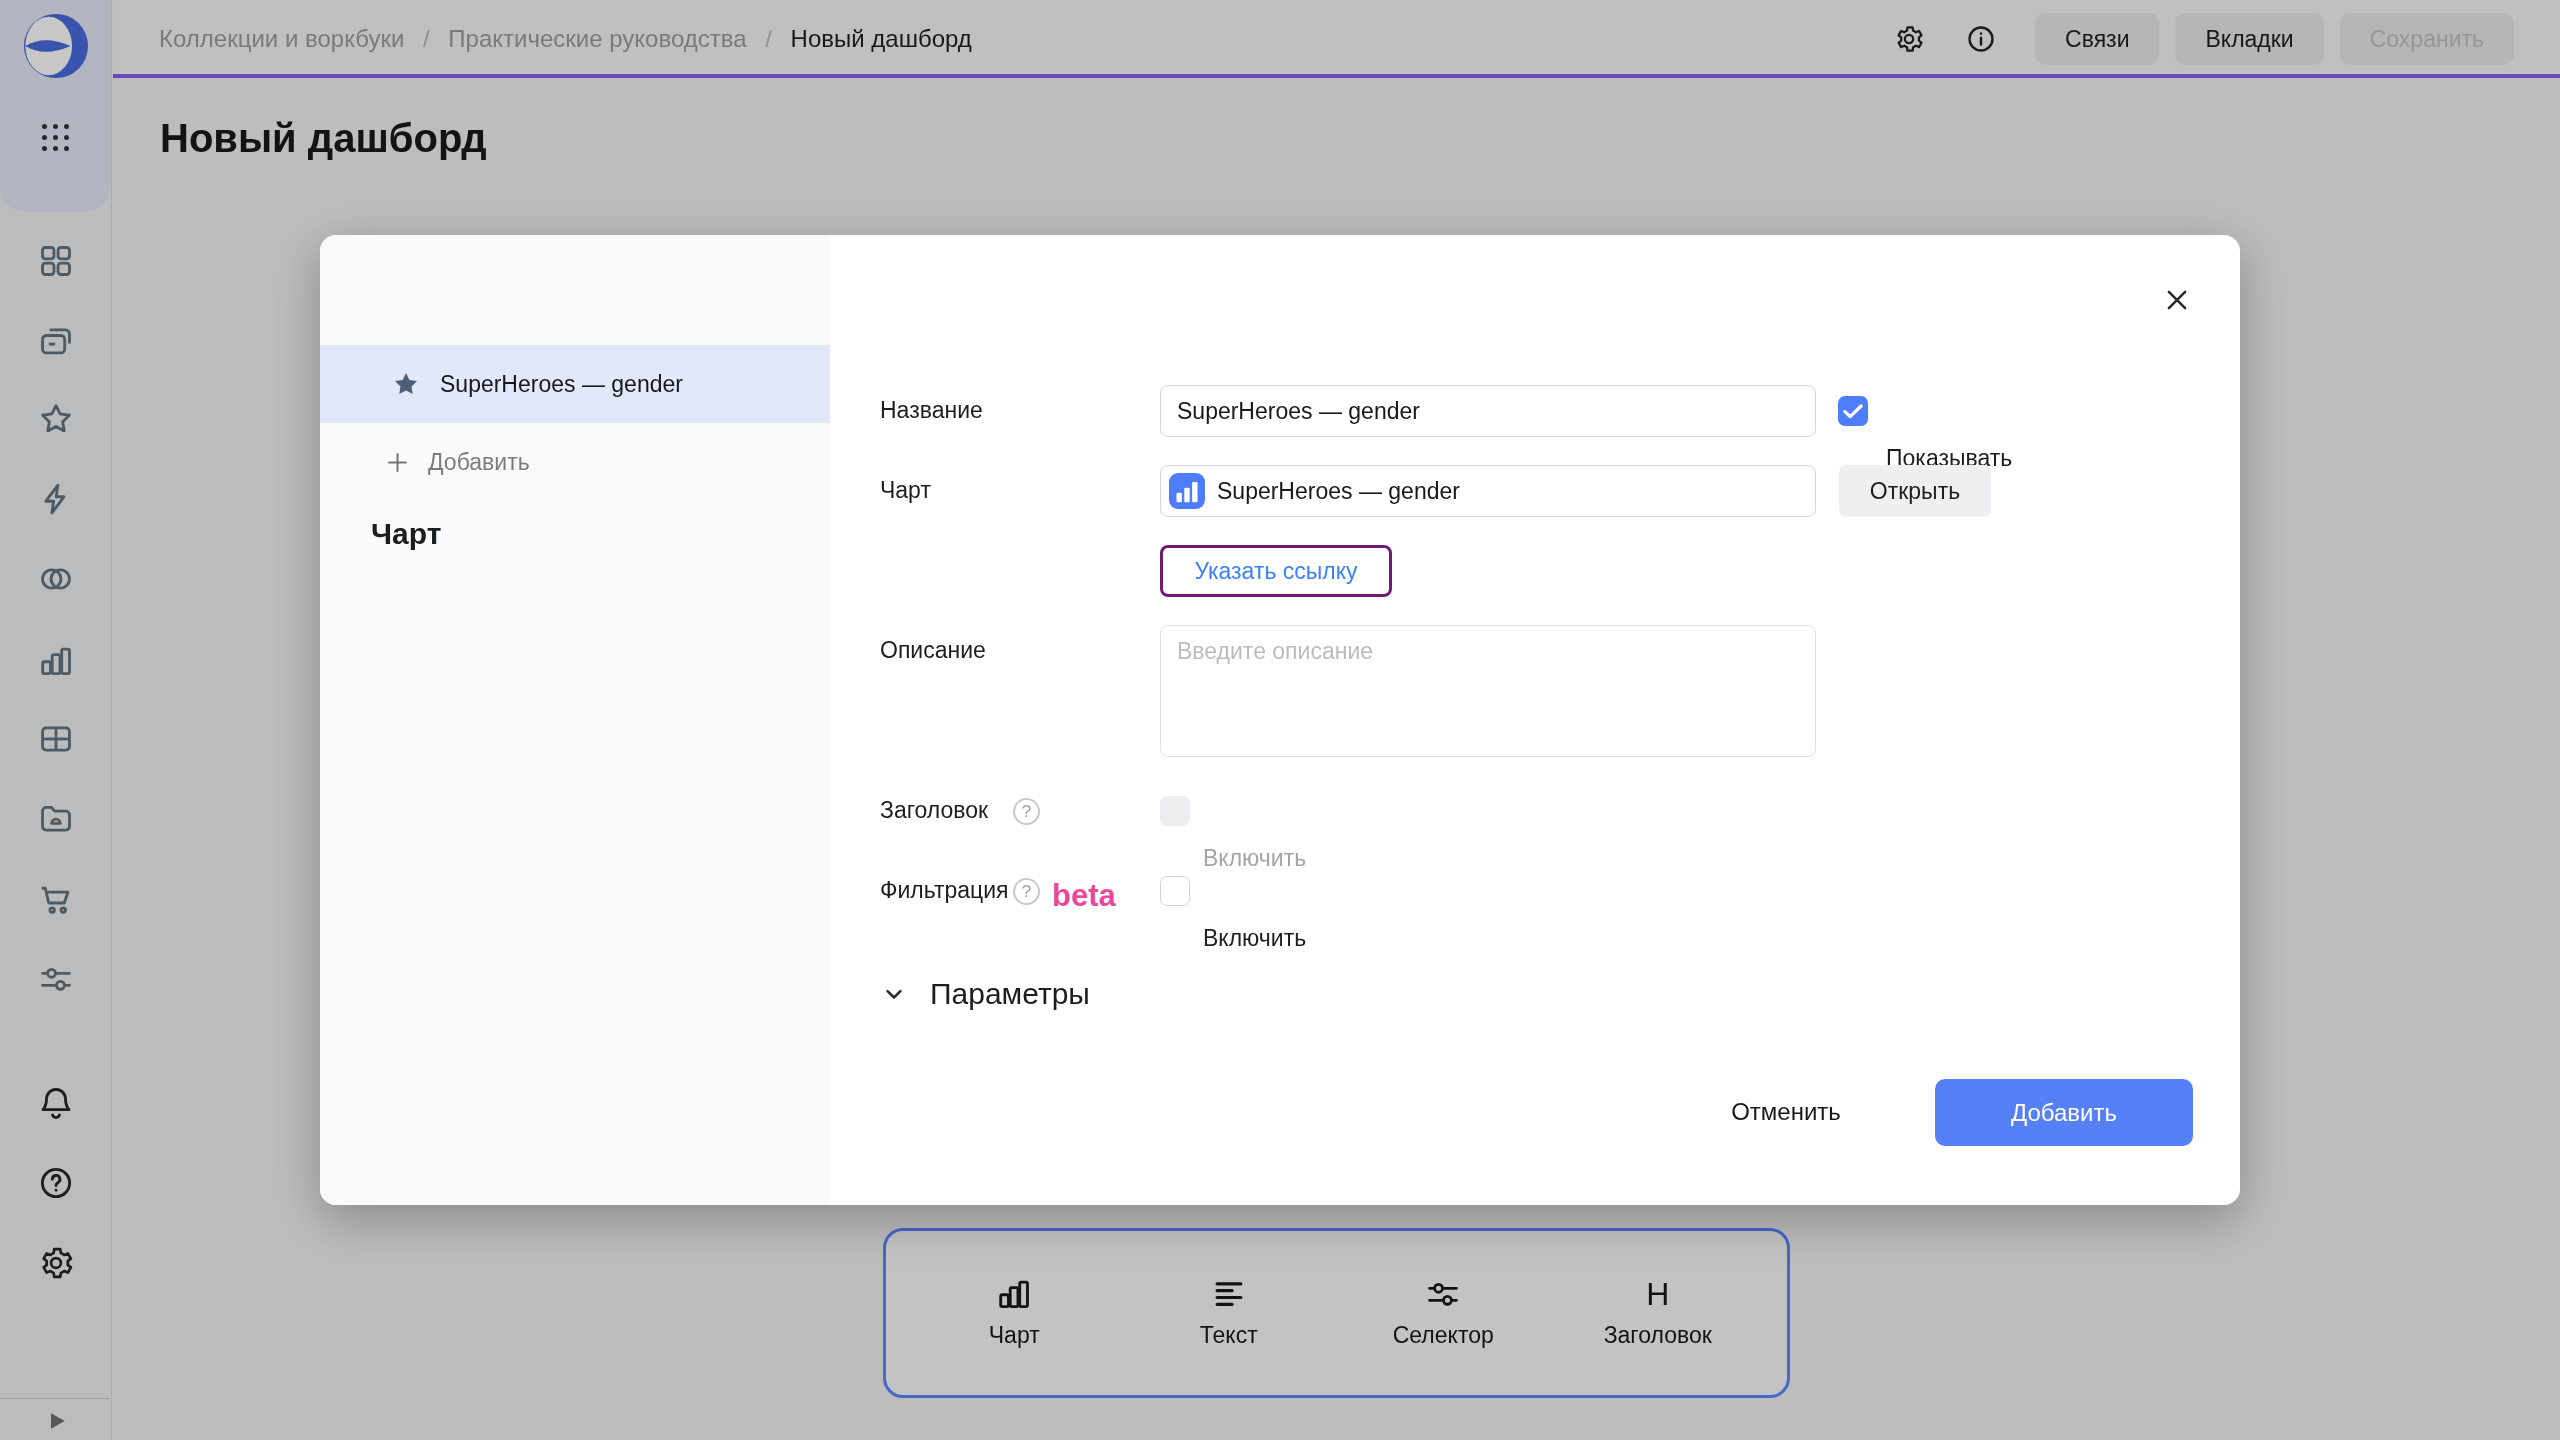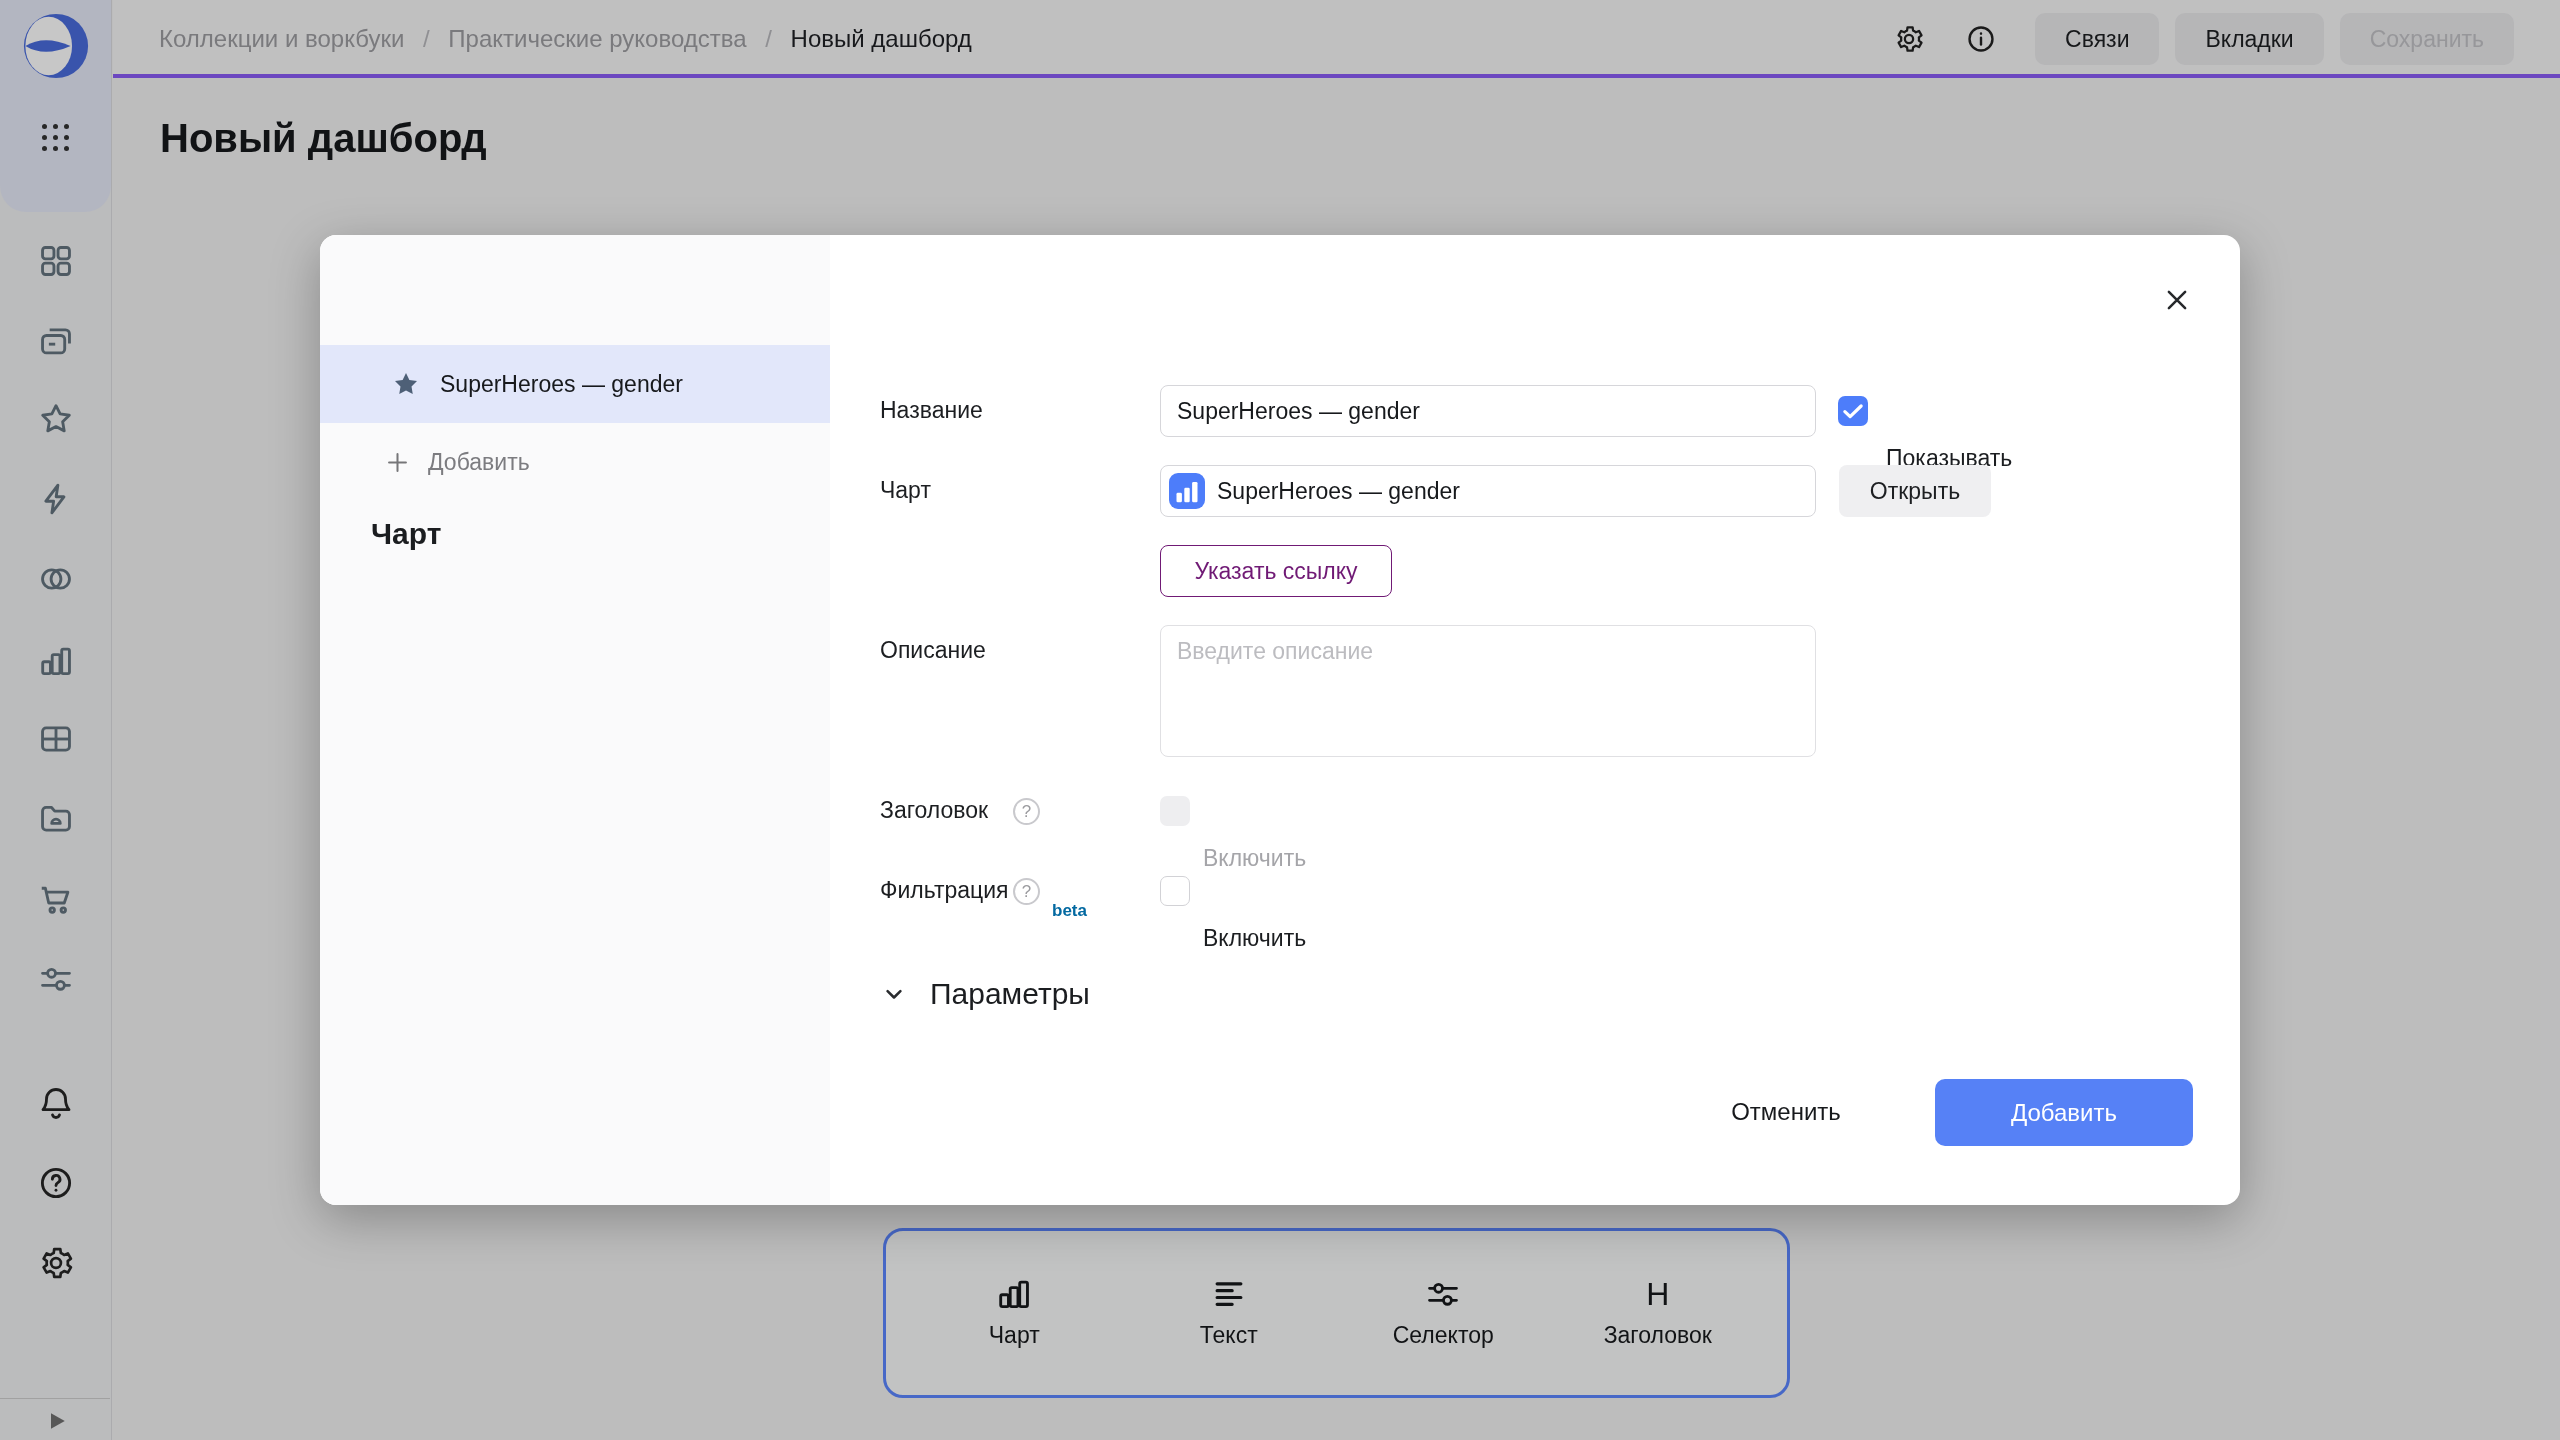--- a/index.html
+++ b/index.html
@@ -87,31 +87,31 @@
   .chart-field .mini-chart { width:36px; height:36px; margin-left:8px; border-radius:9px;
                              background:#4d7dfa; flex:0 0 auto; }
   .chart-field .mini-chart svg { width:100%; height:100%; }
   .chart-field input { border:none; outline:none; background:transparent; flex:1;
                        font-size:23px; color:#17191c; margin-left:12px; font-family:inherit; }
 
   .btn-open { position:absolute; left:1519px; top:230px; width:152px; height:52px; border:none;
               border-radius:8px; background:#efeff1; font-size:23px; color:#1d1f22;
               font-family:inherit; cursor:pointer; }
   .btn-link { position:absolute; left:840px; top:310px; width:232px; height:52px;
-              border:1px solid #701a75; border-radius:8px; background:#fff; font-size:23px;
-              color:#701a75; font-family:inherit; cursor:pointer; }
+              border:3px solid #701a75; border-radius:8px; background:#fff; font-size:23px;
+              color:#3b82f6; font-family:inherit; cursor:pointer; }
 
   .frm-textarea { position:absolute; left:840px; top:390px; width:656px; height:132px;
                   border:1px solid #e0e0e3; border-radius:8px; resize:none; font-size:23px;
                   padding:12px 16px; font-family:inherit; color:#17191c; }
   .frm-textarea::placeholder { color:#bcbcc0; }
 
   .help-circle { position:absolute; width:27px; height:27px; border:2px solid #c9c9cd; border-radius:50%;
                  font-size:17px; line-height:23px; text-align:center; color:#9b9b9f; cursor:pointer; }
-  .beta-badge { position:absolute; left:732px; top:666px; font-size:17px; font-weight:700; color:#0369a1; }
+  .beta-badge { position:absolute; left:732px; top:643px; font-size:31px; font-weight:700; color:#ec4899; }
 
   .checkbox { position:absolute; width:30px; height:30px; border-radius:7px; cursor:pointer; }
   .checkbox.checked { background:#4d7dfa; }
   .checkbox.checked svg { width:100%; height:100%; }
   .checkbox.unchecked { background:#fff; border:1px solid #d2d2d6; }
   .checkbox.disabled { background:#eeeef0; cursor:default; }
   .chk-label { position:absolute; font-size:23px; color:#1c1e21;margin-top:48px; }
   .chk-label.muted { color:#a5a5a9; }
 
   .params-row { position:absolute; left:560px; top:742px; display:flex; align-items:center; cursor:pointer; }

